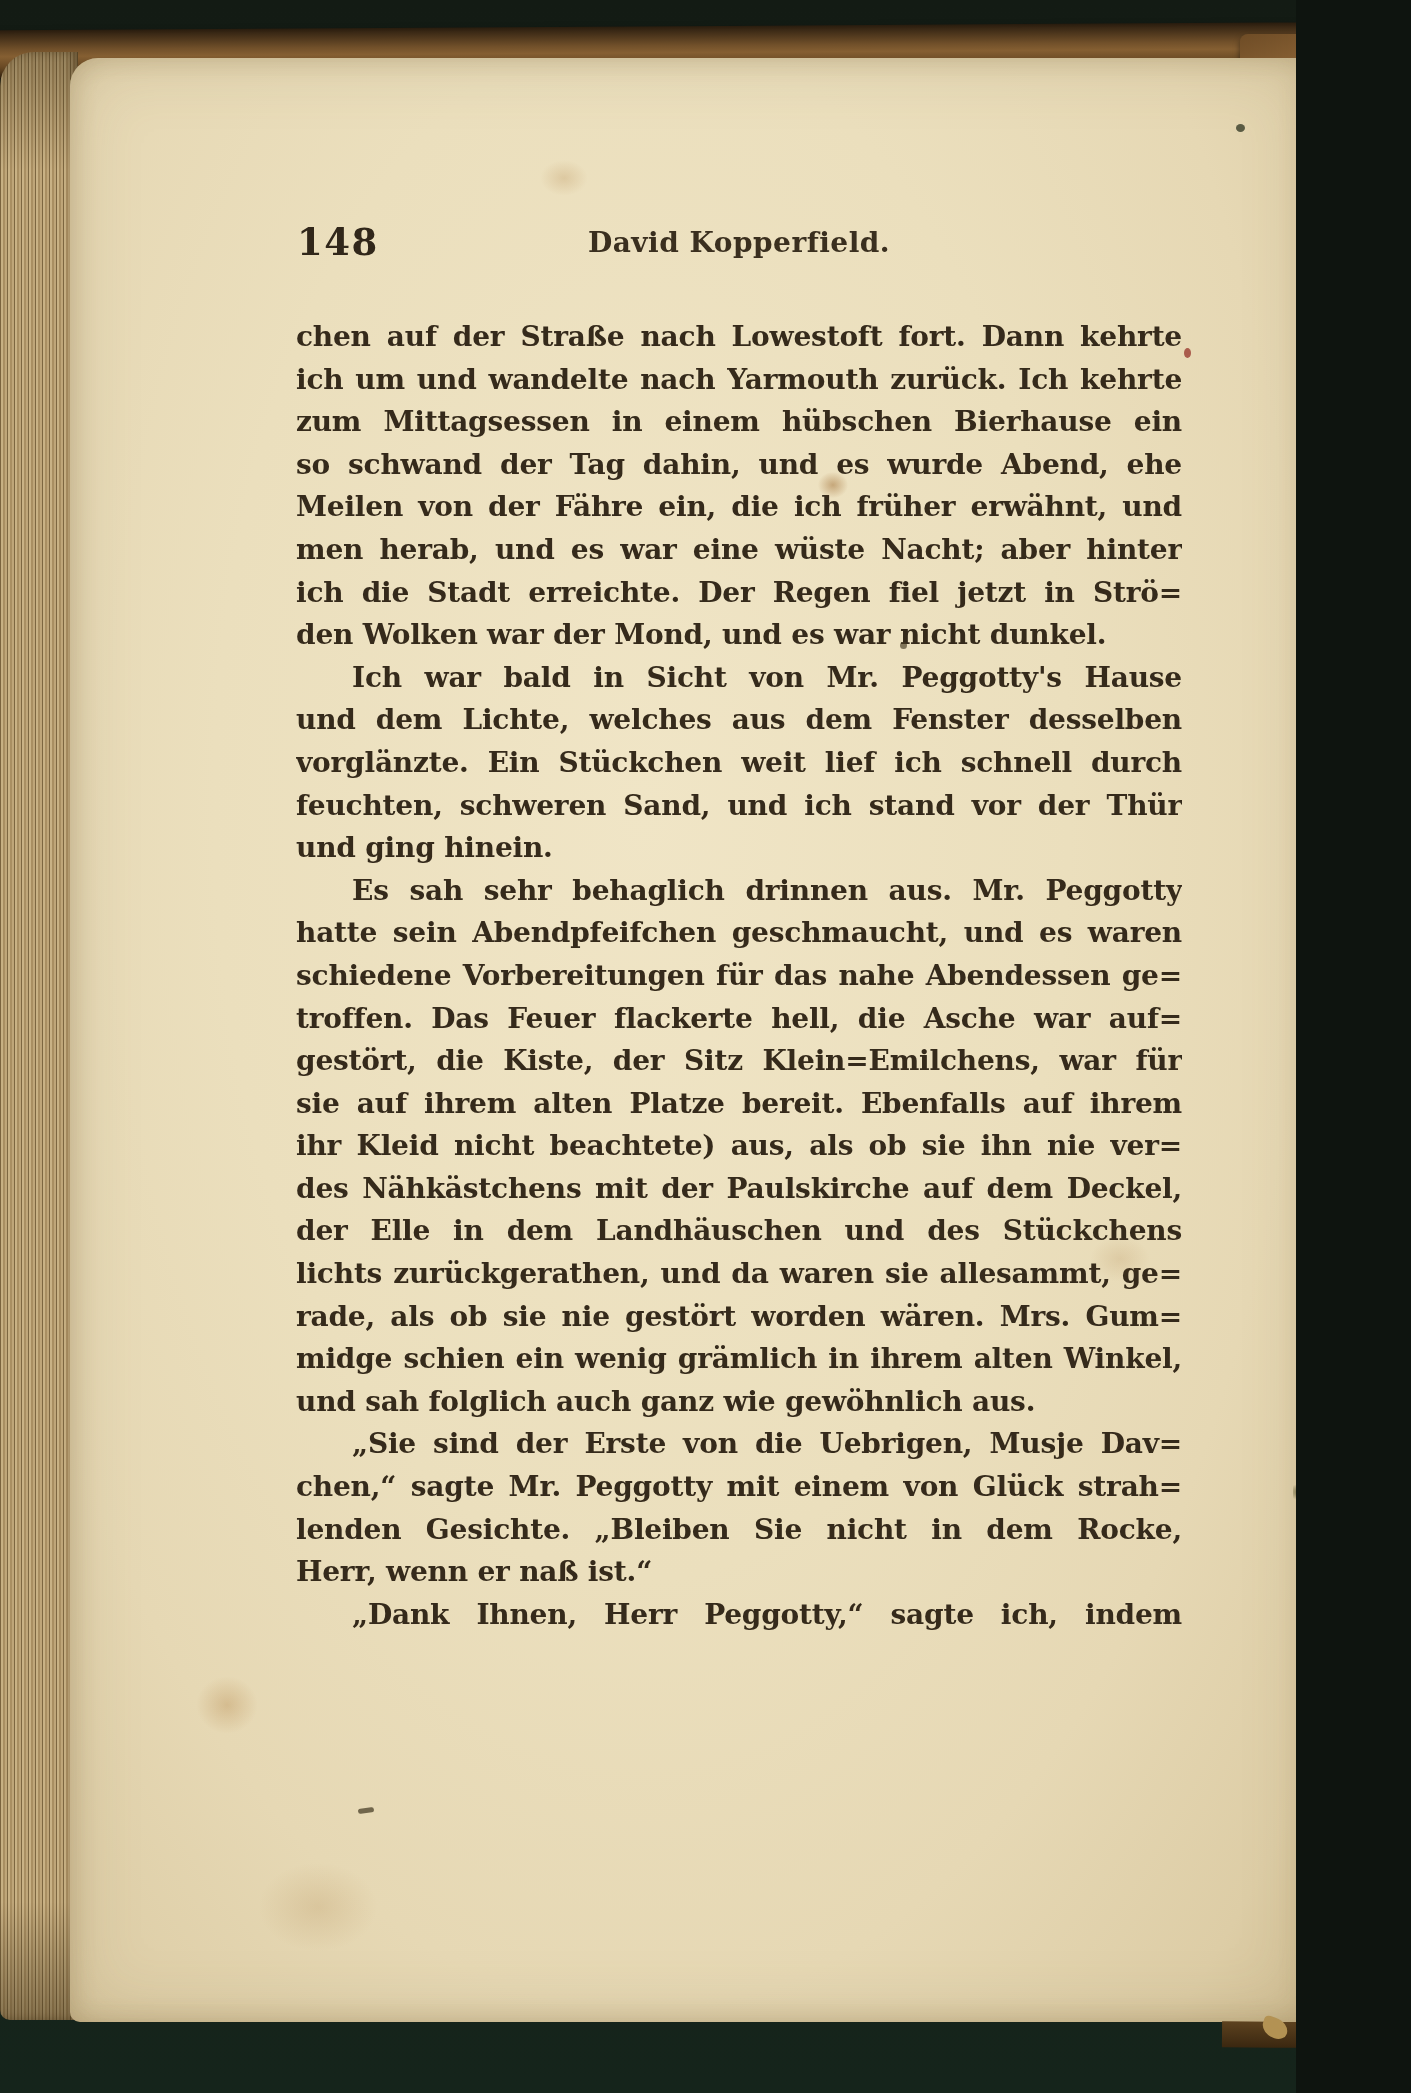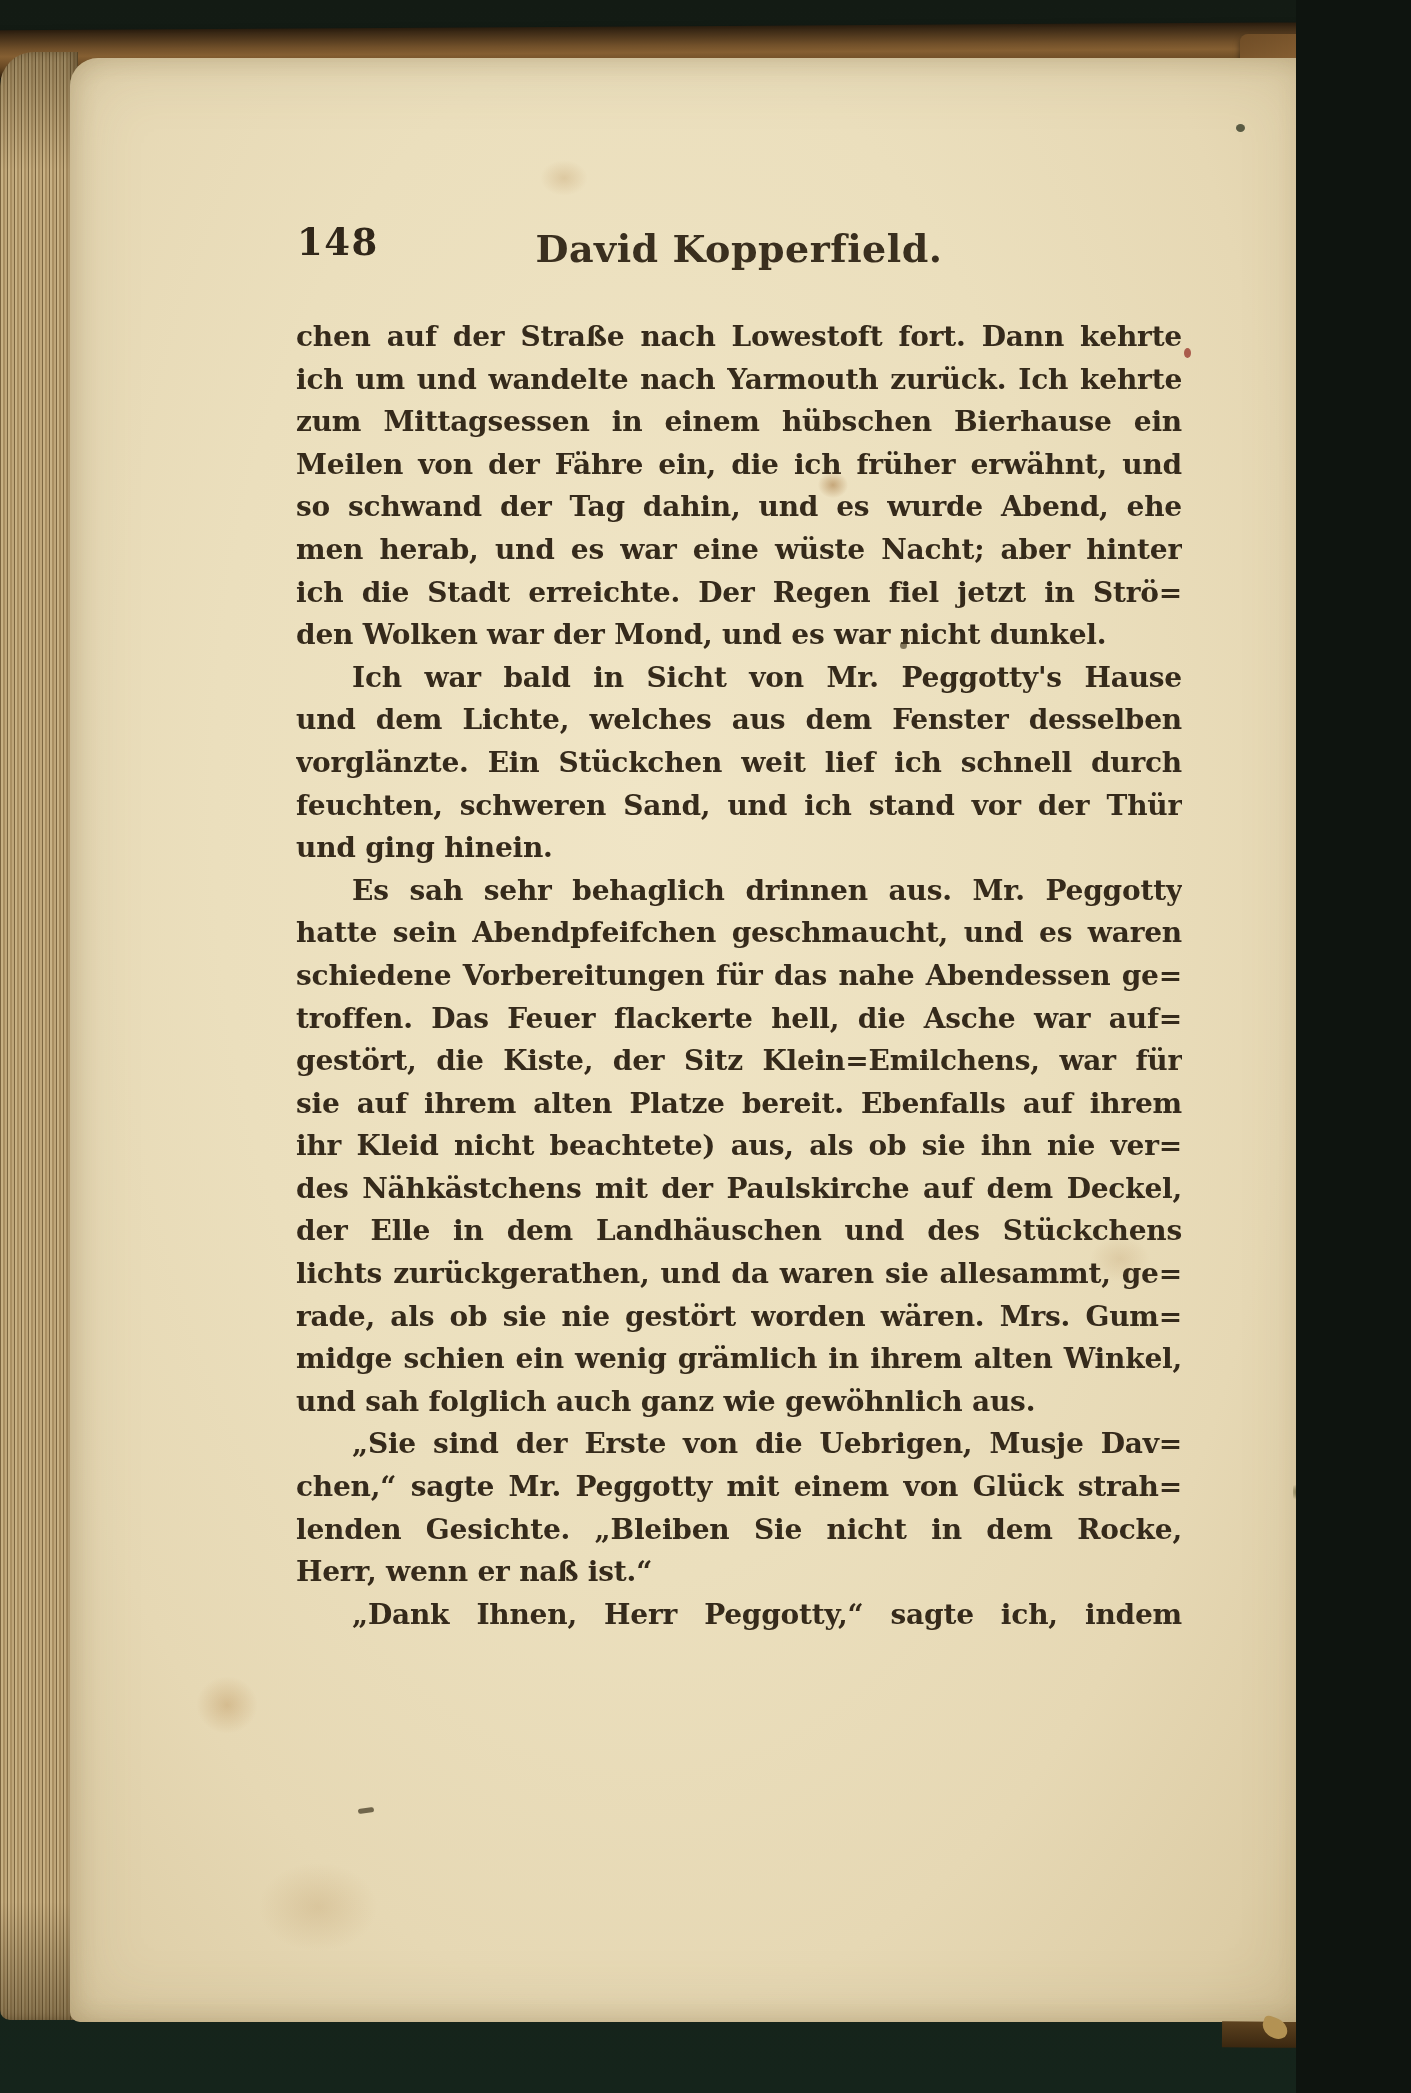--- a/index.html
+++ b/index.html
@@ -54,21 +54,21 @@
     background:radial-gradient(ellipse at 46% 38%, #f0e5c6 0%, #ebdfbd 45%, #e6d8b4 70%, #ddcda6 90%, #d2c096 100%);
     border-radius:28px 4px 6px 10px;
     box-shadow:inset 0 0 70px rgba(125,98,55,.22), inset -10px 0 26px rgba(125,98,55,.16), inset 8px 0 20px rgba(125,98,55,.14);
   }
   .page-number {
     position:absolute; left:297px; top:220px;
     font-size:37px; font-weight:bold; color:#31271a; letter-spacing:1.5px;
   }
   .running-title {
     position:absolute; left:296px; top:226px; width:886px;
-    text-align:center; font-size:38px; font-weight:bold; color:#3a2f1f;
+    text-align:center; font-size:28px; font-weight:bold; color:#3a2f1f;
     letter-spacing:0.5px;
   }
   .text-block {
     position:absolute; left:296px; top:316px; width:886px;
     font-size:28px; font-weight:bold; color:#352a1b; letter-spacing:-0.2px;
   }
   .text-block .line {
     height:42.6px; line-height:42.6px;
     text-align:justify; text-align-last:justify;
     overflow:hidden;
@@ -125,22 +125,22 @@
 
   <div class="page-main"></div>
 
   <div class="page-number">148</div>
   <div class="running-title">David Kopperfield.</div>
 
   <div class="text-block">
       <div class="line">chen auf der Straße nach Lowestoft fort.  Dann kehrte</div>
       <div class="line">ich um und wandelte nach Yarmouth zurück.  Ich kehrte</div>
       <div class="line">zum Mittagsessen in einem hübschen Bierhause ein paar</div>
+      <div class="line">so schwand der Tag dahin, und es wurde Abend, ehe</div>
       <div class="line">Meilen von der Fähre ein, die ich früher erwähnt, und</div>
-      <div class="line">so schwand der Tag dahin, und es wurde Abend, ehe</div>
       <div class="line">men herab, und es war eine wüste Nacht; aber hinter</div>
       <div class="line">ich die Stadt erreichte.  Der Regen fiel jetzt in Strö=</div>
       <div class="line nj">den Wolken war der Mond, und es war nicht dunkel.</div>
       <div class="line indent">Ich war bald in Sicht von Mr. Peggotty's Hause</div>
       <div class="line">und dem Lichte, welches aus dem Fenster desselben her=</div>
       <div class="line">vorglänzte. Ein Stückchen weit lief ich schnell durch den</div>
       <div class="line">feuchten, schweren Sand, und ich stand vor der Thür</div>
       <div class="line nj">und ging hinein.</div>
       <div class="line indent">Es sah sehr behaglich drinnen aus.  Mr. Peggotty</div>
       <div class="line">hatte sein Abendpfeifchen geschmaucht, und es waren ver=</div>

